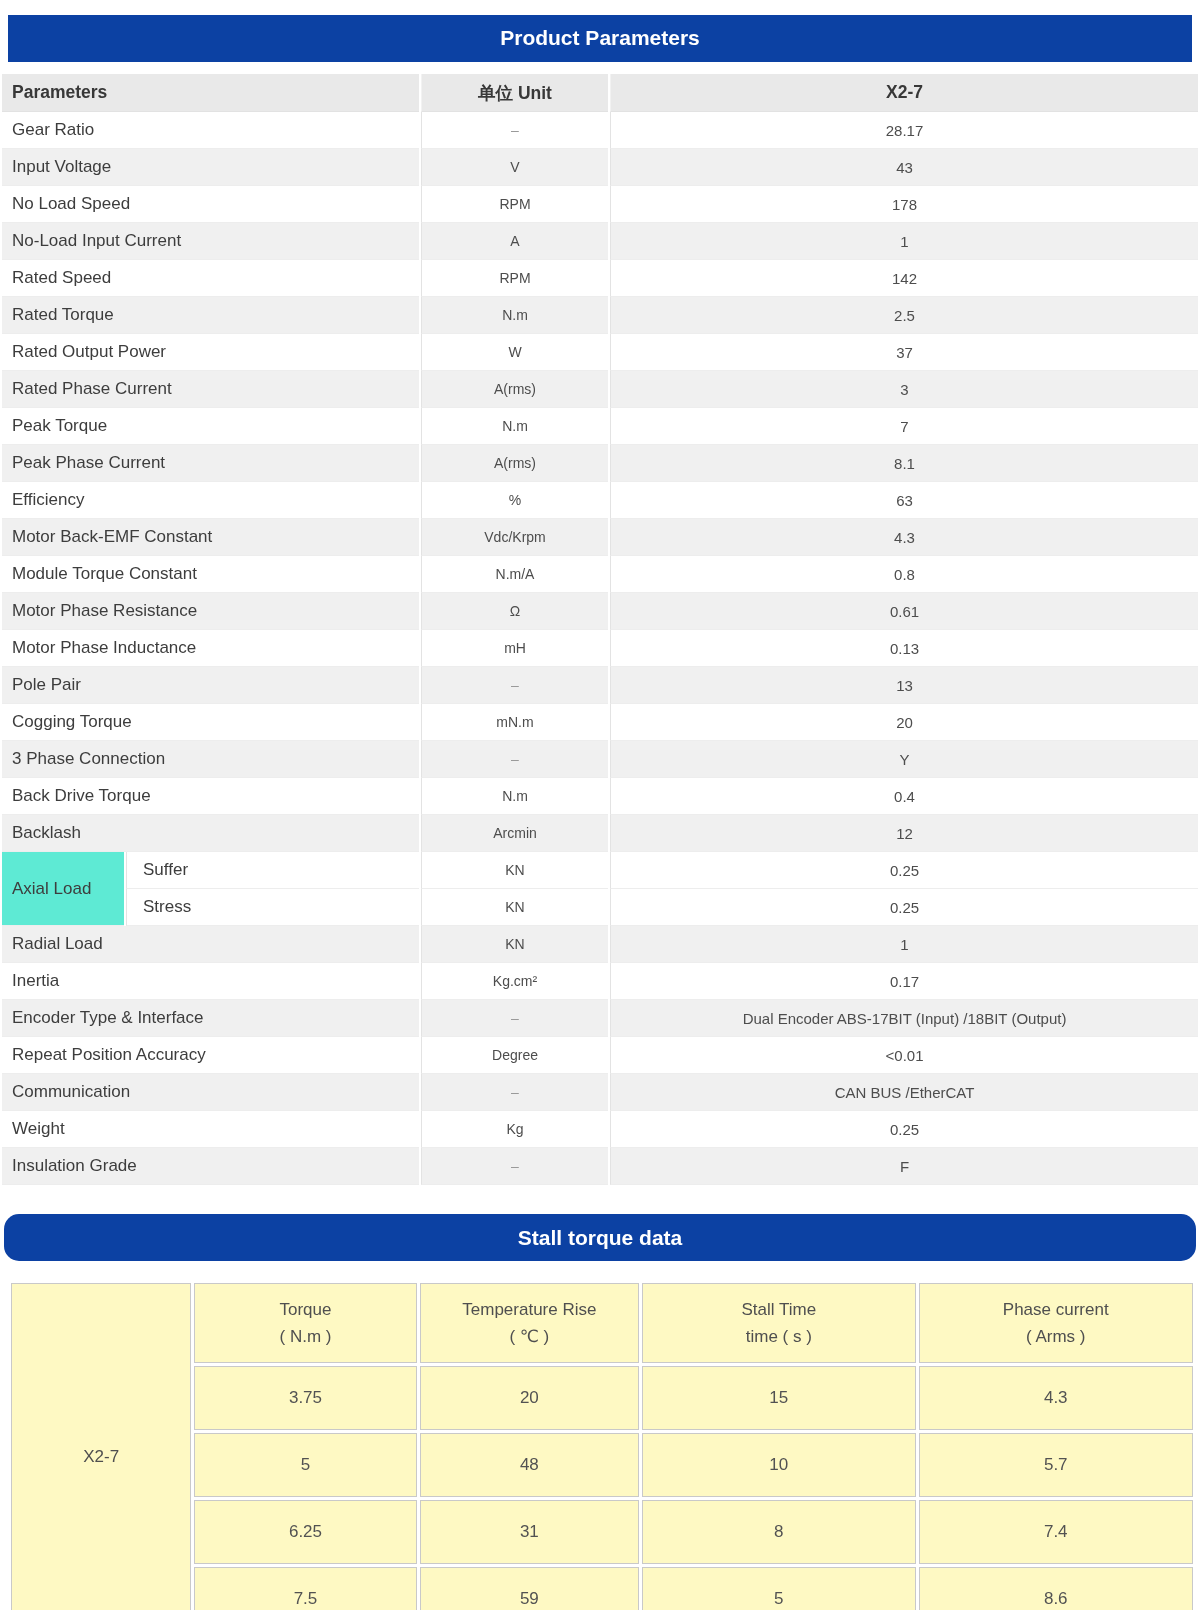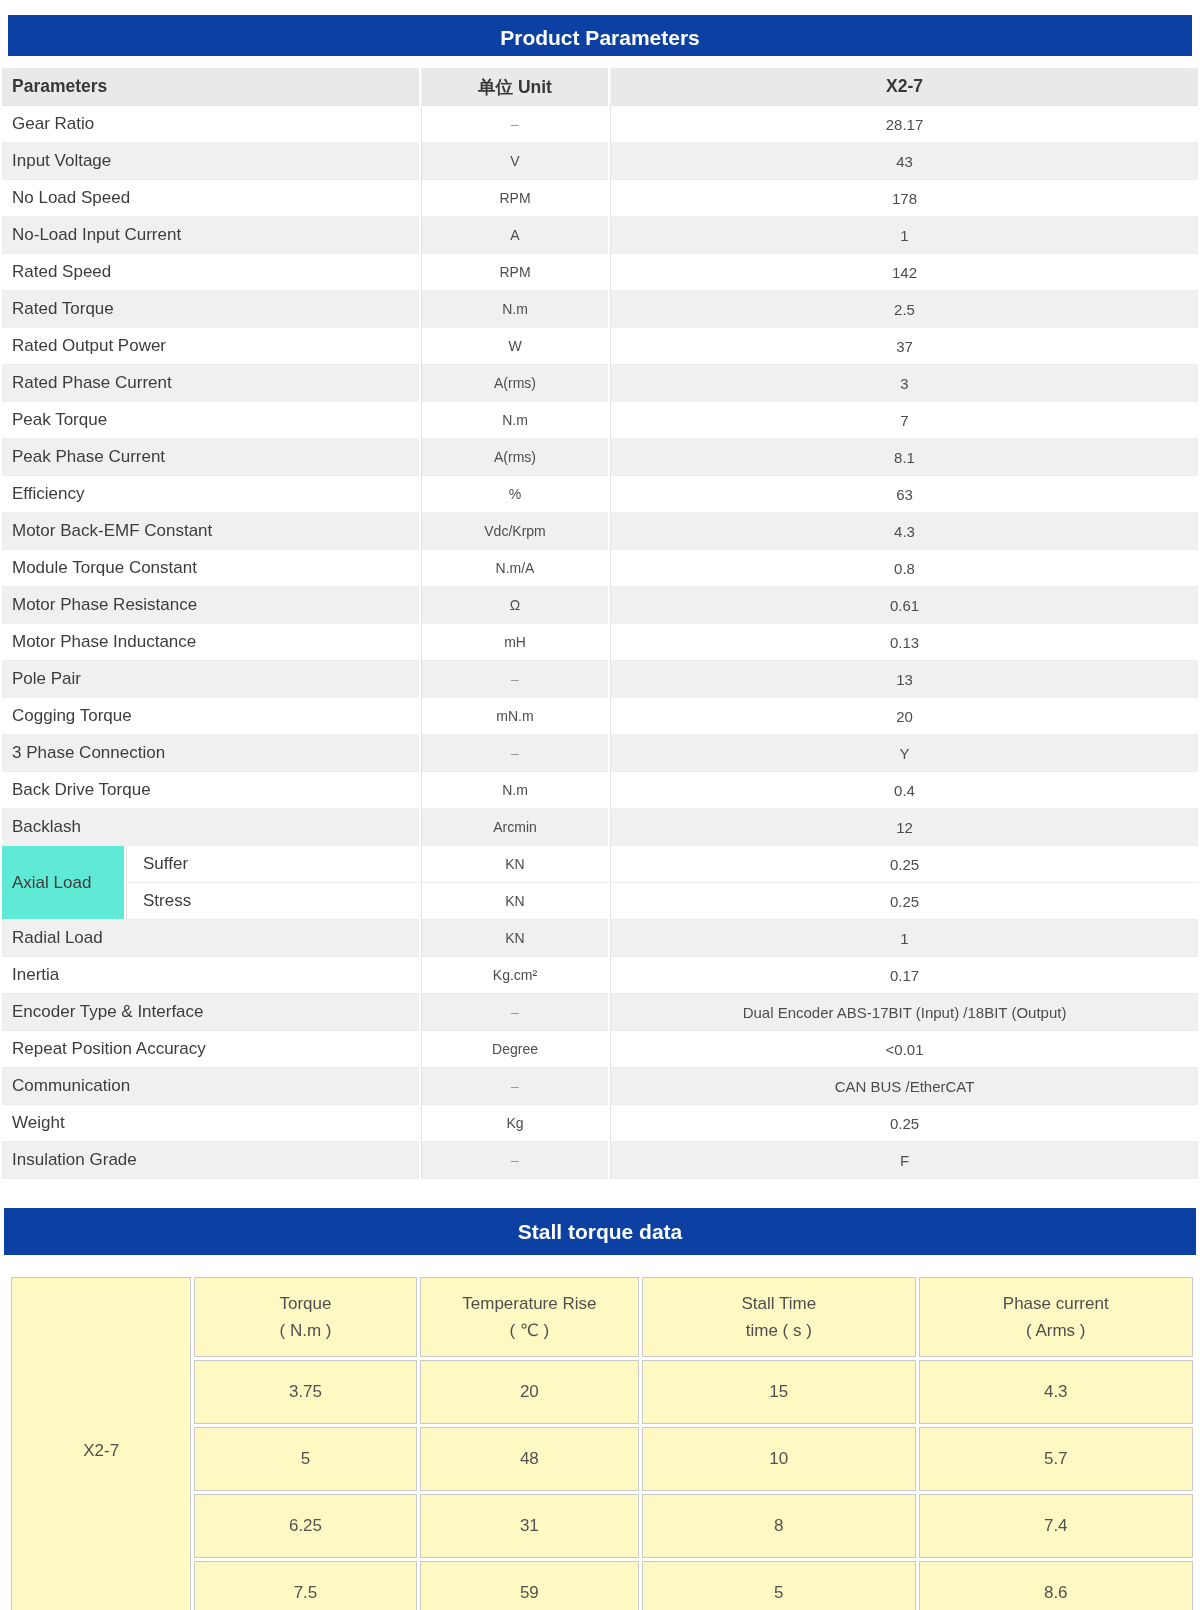--- a/index.html
+++ b/index.html
@@ -5,29 +5,29 @@
   * { margin: 0; padding: 0; box-sizing: border-box; }
   html, body { background: #ffffff; }
   body {
     width: 1200px; height: 1610px;
     font-family: "Liberation Sans", "DejaVu Sans", sans-serif;
     overflow: hidden;
   }
 
   
   .banner {
-    height: 41px; line-height: 45px;
+    height: 47px; line-height: 45px;
     background: #0c41a3;
     color: #ffffff;
     text-align: center;
     font-size: 21px; font-weight: bold;
     margin: 0 8px;
   }
   .banner.first { margin-top: 15px; margin-bottom: 12px; }
-  .banner.second { height: 47px; line-height: 47px; margin: 29px 4px 19px 4px; }
+  .banner.second { height: 47px; line-height: 47px; margin: 29px 4px 19px 4px; border-radius: 15px; }
 
   
   table.product {
     width: 1200px;
     border-collapse: separate;
     border-spacing: 2px 0;
     table-layout: fixed;
     border-radius: 25px;
   }
   table.product th, table.product td {

